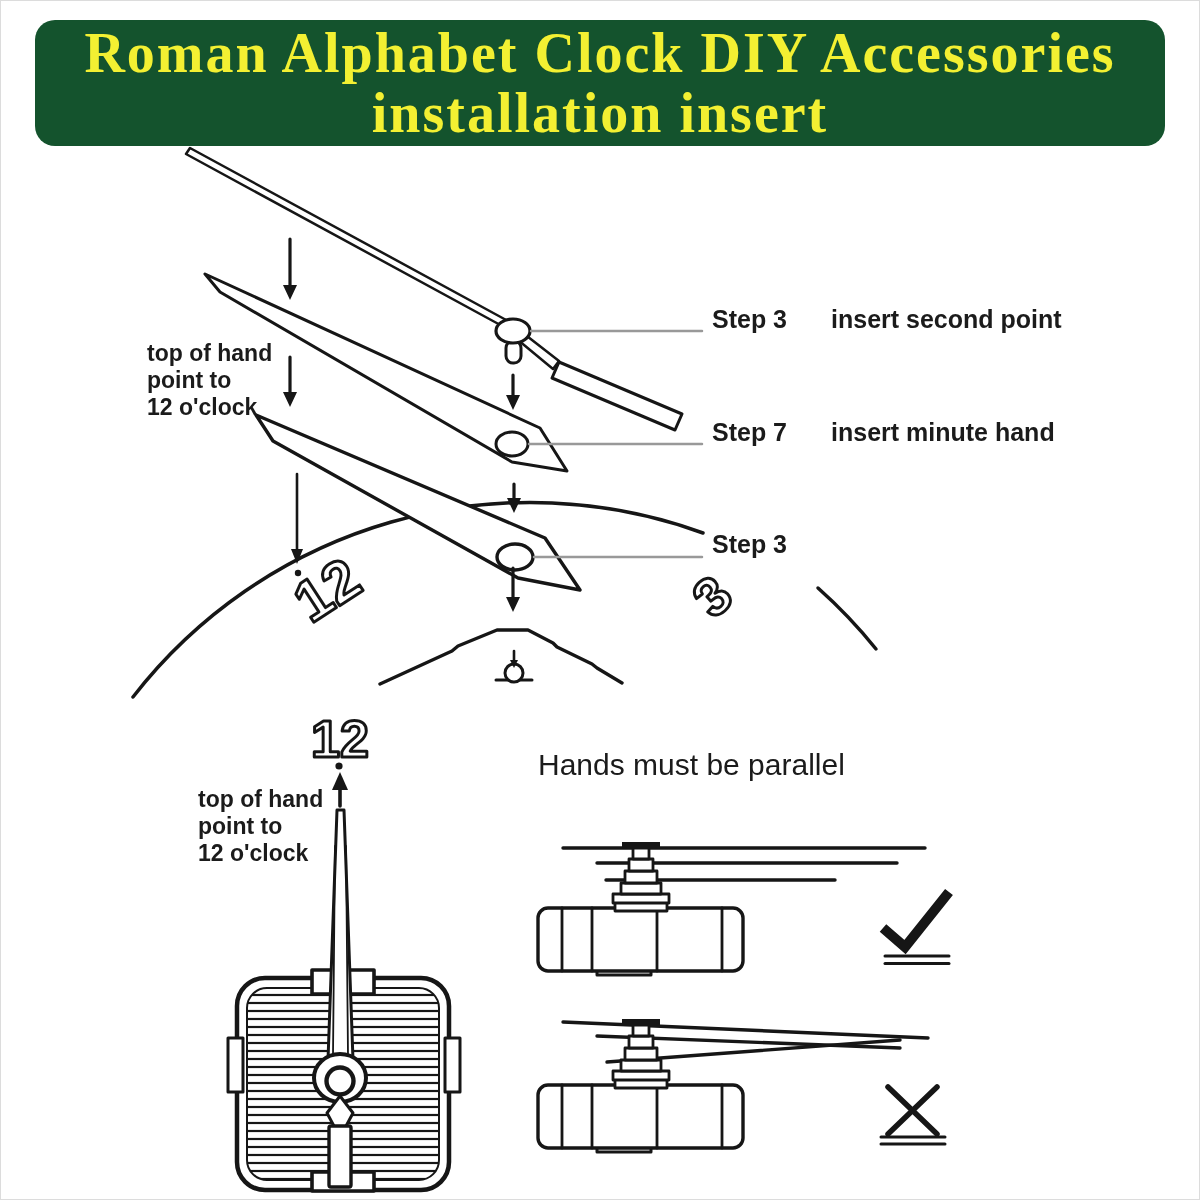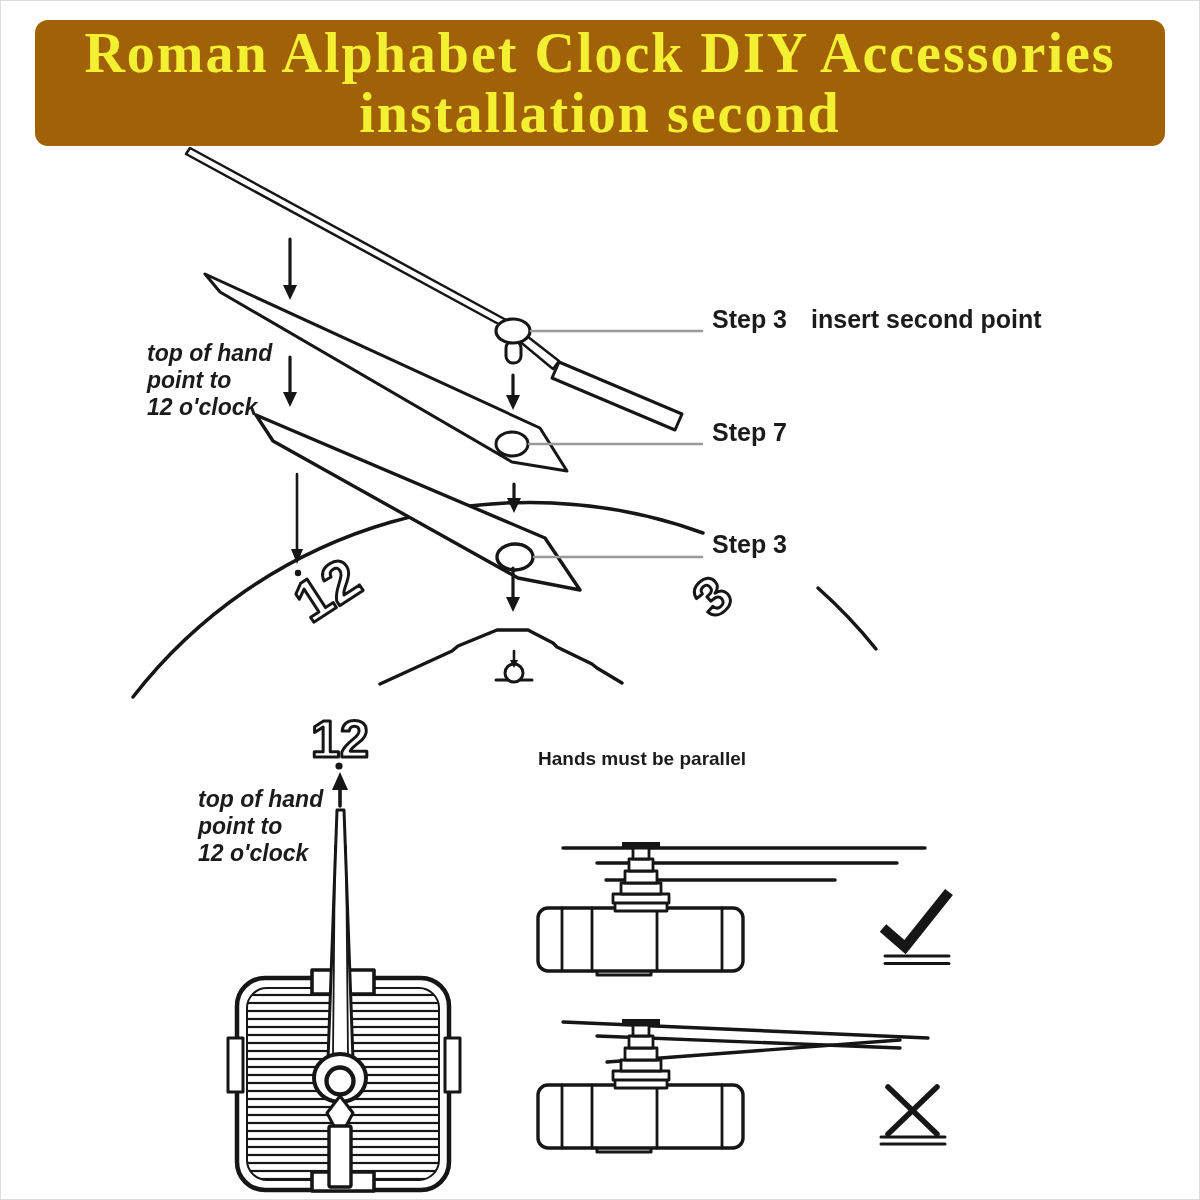--- a/index.html
+++ b/index.html
@@ -3,40 +3,40 @@
 <meta charset="utf-8">
 <style>
   html,body{margin:0;padding:0;background:#fff;}
   .page{
     position:relative;width:1200px;height:1200px;background:#fff;overflow:hidden;
     font-family:"Liberation Sans",sans-serif;color:#1b1b1b;
     box-shadow:inset 0 0 0 1px #dcdcdc;
   }
   .banner{
     position:absolute;left:35px;top:20px;width:1130px;height:126px;
-    background:#a16207;border-radius:13px;
+    background:#14532d;border-radius:20px;
     display:flex;flex-direction:column;align-items:center;justify-content:center;
   }
   .banner-line{
     font-family:"Liberation Serif",serif;font-weight:700;font-size:56px;line-height:60px;
     color:#f3f032;letter-spacing:2px;white-space:nowrap;
   }
   .art{position:absolute;left:0;top:0;width:1200px;height:1200px;}
   .note{
-    position:absolute;font-size:23px;line-height:27px;font-weight:700;color:#1b1b1b;font-style:italic;
+    position:absolute;font-size:23px;line-height:27px;font-weight:700;color:#1b1b1b;
   }
   .note-top{left:147px;top:340px;}
   .note-bottom{left:198px;top:786px;}
   .step{
-    position:absolute;left:712px;display:flex;gap:24px;
+    position:absolute;left:712px;display:flex;gap:44px;
     font-size:25px;line-height:30px;font-weight:700;color:#1b1b1b;white-space:nowrap;
   }
   .step1{top:529px}.step2{top:417px}.step3{top:304px}
   .parallel-title{
-    position:absolute;left:538px;top:748px;font-size:19px;font-weight:700;color:#1b1b1b;white-space:nowrap;
+    position:absolute;left:538px;top:748px;font-size:30px;font-weight:400;color:#1b1b1b;white-space:nowrap;
   }
   .art text{font-family:"Liberation Sans",sans-serif;font-weight:700;}
 </style>
 </head>
 <body>
 
 <div class="page">
 
   <svg class="art" viewBox="0 0 1200 1200">
     <defs>
@@ -190,35 +190,36 @@
           <line x1="937" y1="1087" x2="888" y2="1134" stroke-width="5.5"></line>
           <line x1="881" y1="1137" x2="945" y2="1137" stroke-width="3"></line>
           <line x1="881" y1="1144" x2="945" y2="1144" stroke-width="3"></line>
         </g>
       </g>
     </g>
   </svg>
 
   <div class="banner">
     <div class="banner-line">Roman Alphabet Clock DIY Accessories</div>
-    <div class="banner-line">installation second</div>
+    <div class="banner-line">installation insert</div>
   </div>
 
   <div class="note note-top">
     <div>top of hand</div>
     <div>point to</div>
     <div>12 o'clock</div>
   </div>
 
   <div class="step step3">
     <span>Step 3</span>
     <span>insert second point</span>
   </div>
   <div class="step step2">
     <span>Step 7</span>
+    <span>insert minute hand</span>
   </div>
   <div class="step step1">
     <span>Step 3</span>
   </div>
 
   <div class="note note-bottom">
     <div>top of hand</div>
     <div>point to</div>
     <div>12 o'clock</div>
   </div>

